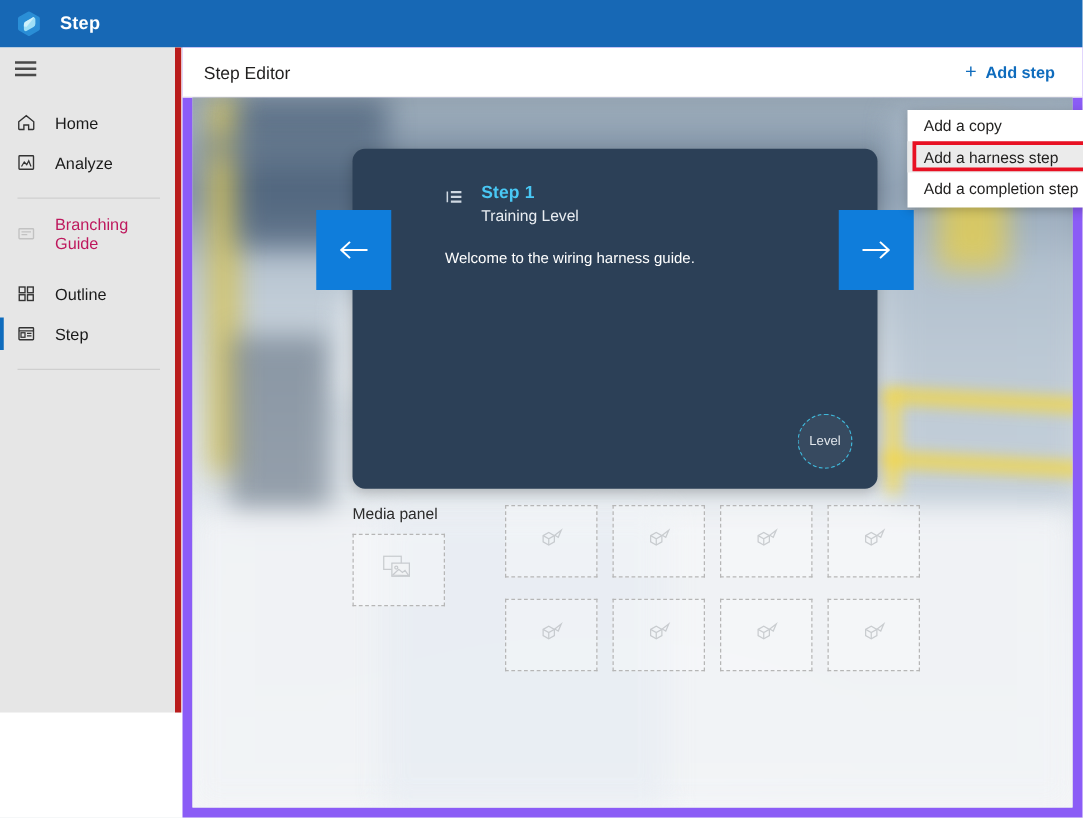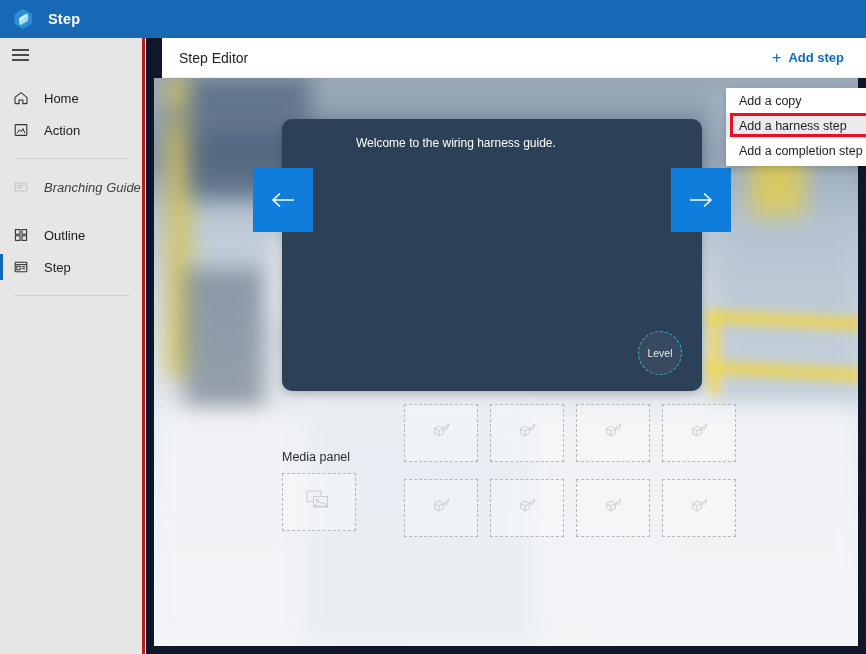--- a/index.html
+++ b/index.html
@@ -20,23 +20,23 @@
   }
   .logo-wrap { width: 30px; height: 30px; display:flex; align-items:center; justify-content:center; }
   .titlebar-title {
     color: #ffffff; font-size: 14.5px; font-weight: bold;
     margin-left: 10px; letter-spacing: .2px;
   }
 
   
   .sidebar {
     position: absolute; top: 38px; left: 0;
-    width: 145px; height: 616px;
+    width: 145px; height: 532px;
     background: #e6e6e6;
-    border-right: 3px solid #b91c1c;
+    border-right: 5px solid #b91c1c;
   }
   .hamburger {
     width: 145px; height: 34px;
     display: flex; align-items: center; padding-left: 12px;
   }
   .hamburger .bars { width: 17px; }
   .hamburger .bars i {
     display: block; height: 1.6px; background: #4a4a4a; margin: 3.2px 0;
   }
   .nav-item {
@@ -46,39 +46,38 @@
   }
   .nav-item .ico {
     width: 17px; height: 17px; flex: 0 0 17px;
     display:flex; align-items:center; justify-content:center;
     color: #2f2f2f;
   }
   .nav-item .ico svg { display:block; }
   .nav-item .lbl {
     margin-left: 15px; font-size: 13px; color: #1b1b1b;
   }
-  .nav-item.disabled .lbl { color: #404040; font-style: italic; }
+  .nav-item.disabled .lbl { color: #be185d; }
   .nav-item.disabled .ico { color: #c2c2c2; }
   .nav-item.selected::before {
     content:""; position: absolute; left: 0; top: 3px;
     width: 3px; height: 26px; background: #0f6cbd;
   }
   .nav-sep {
     height: 1px; background: #cfcfcf;
     margin: 12px 12px 12px 14px;
   }
   .nav-gap-s { height: 10px; }
   .nav-gap-m { height: 16px; }
 
   
   .main {
     position: absolute; top: 38px; left: 146px;
     width: 720px; height: 616px;
-    background: #0f172a;
-    padding-left: 16px;
+    background: #8b5cf6;
   }
   .editor-header {
     position: relative;
     height: 40px; background: #ffffff;
     display: flex; align-items: center; justify-content: space-between;
     padding: 0 22px 0 17px;
     border-bottom: 1px solid #f0f0f0;
   }
   .editor-title { font-size: 14px; color: #201f1e; font-weight: normal; }
   .add-step-btn {
@@ -175,21 +174,21 @@
     display: flex; align-items: center; justify-content: center;
     cursor: pointer;
   }
   .dz-media { width: 74px; height: 58px; }
   .parts-grid {
     display: grid;
     grid-template-columns: repeat(4, 74px);
     grid-template-rows: repeat(2, 58px);
     gap: 17px 12px;
   }
-  .media-col { width: 122px; margin-top: 46px; }
+  .media-col { width: 122px; }
   .dz-ico { opacity: .62; }
 </style>
 </head>
 <body>
 
 <div class="titlebar">
   <div class="logo-wrap">
     <svg width="24" height="24" viewBox="0 0 24 24">
       <path d="M11.4 2.3 4.2 6.4a1.6 1.6 0 0 0-.8 1.4v8.2c0 .6.3 1.1.8 1.4l7.2 4.1c.5.3 1 .3 1.5 0l7.2-4.1c.5-.3.8-.8.8-1.4V7.8c0-.6-.3-1.1-.8-1.4L12.9 2.3a1.6 1.6 0 0 0-1.5 0z" fill="#2a8ed6"></path>
       <path d="M14.9 7.1 9.6 10.2a3 3 0 0 0-1.5 2.6v3.5c0 1.2 1.3 2 2.4 1.4l5.3-3.1a3 3 0 0 0 1.5-2.6V8.5c0-1.2-1.3-2-2.4-1.4z" fill="#9fe0f7"></path>
@@ -220,21 +219,21 @@
     <span class="lbl">Home</span>
   </div>
 
   <div class="nav-item">
     <span class="ico">
       <svg width="16" height="16" viewBox="0 0 16 16" fill="none" stroke="#333" stroke-width="1.1">
         <rect x="2.2" y="2.6" width="11.6" height="10.8" rx="0.6"></rect>
         <path d="M4.2 11.2 6.4 7.6l2 2.2 1.6-3.2 1.8 4.6" stroke-width="1" fill="none"></path>
       </svg>
     </span>
-    <span class="lbl">Action</span>
+    <span class="lbl">Analyze</span>
   </div>
 
   <div class="nav-sep"></div>
 
   <div class="nav-item disabled">
     <span class="ico">
       <svg width="16" height="16" viewBox="0 0 16 16" fill="none" stroke="#c2c2c2" stroke-width="1.1">
         <rect x="2.2" y="4" width="11.6" height="8" rx="0.6"></rect>
         <path d="M4.2 6.4h7.6M4.2 8.6h4.6" stroke-width="1"></path>
       </svg>
@@ -310,20 +309,32 @@
       </div>
 
       <div class="nav-arrow right">
         <span>
           <svg width="30" height="20" viewBox="0 0 30 20" fill="none" stroke="#fff" stroke-width="1.6">
             <path d="M4 10h21M18 3.5 25 10l-7 6.5"></path>
           </svg>
         </span>
       </div>
 
+      <div class="card-head">
+        <span class="list-ico">
+          <svg width="15" height="15" viewBox="0 0 16 16" fill="none" stroke="#cfd8e2" stroke-width="1.3">
+            <path d="M2 3.4v9.2"></path>
+            <path d="M5 4h9M5 8h9M5 12h9" stroke-width="1.9"></path>
+          </svg>
+        </span>
+        <div>
+          <div class="step-num">Step 1</div>
+          <div class="step-sub">Training Level</div>
+        </div>
+      </div>
 
       <div class="card-body">Welcome to the wiring harness guide.</div>
 
       <div class="action-circle">
         <span>Level</span>
       </div>
     </div>
 
     <div class="assets">
 

